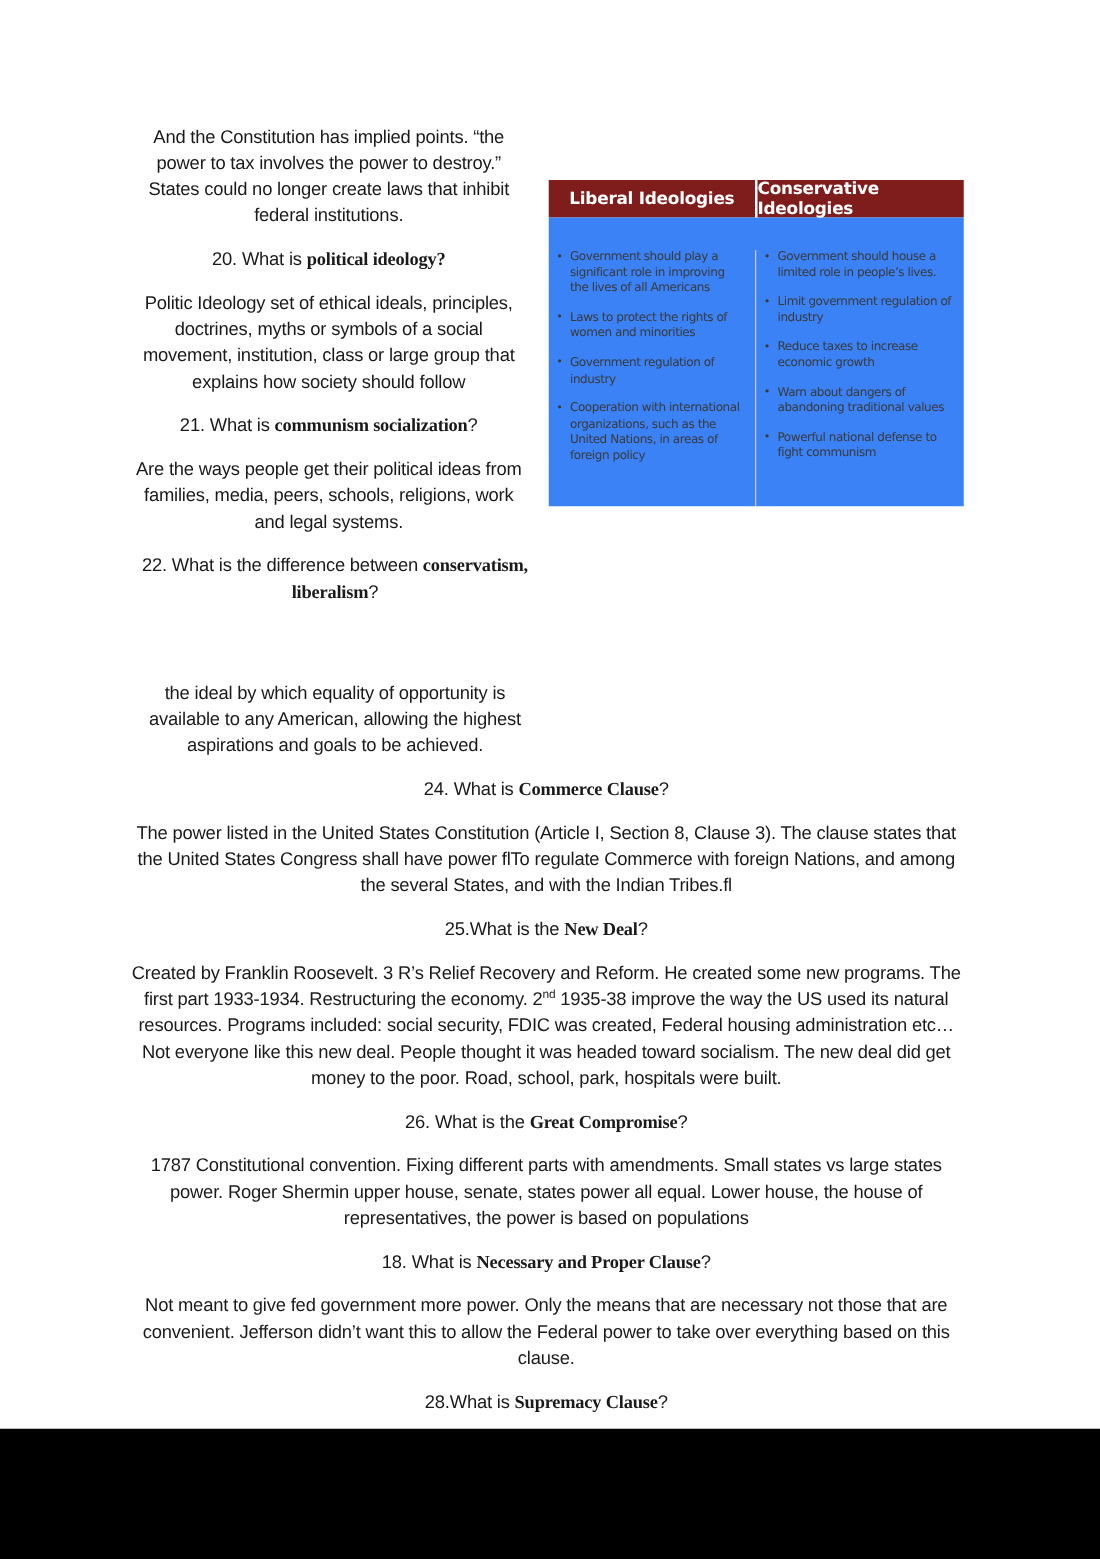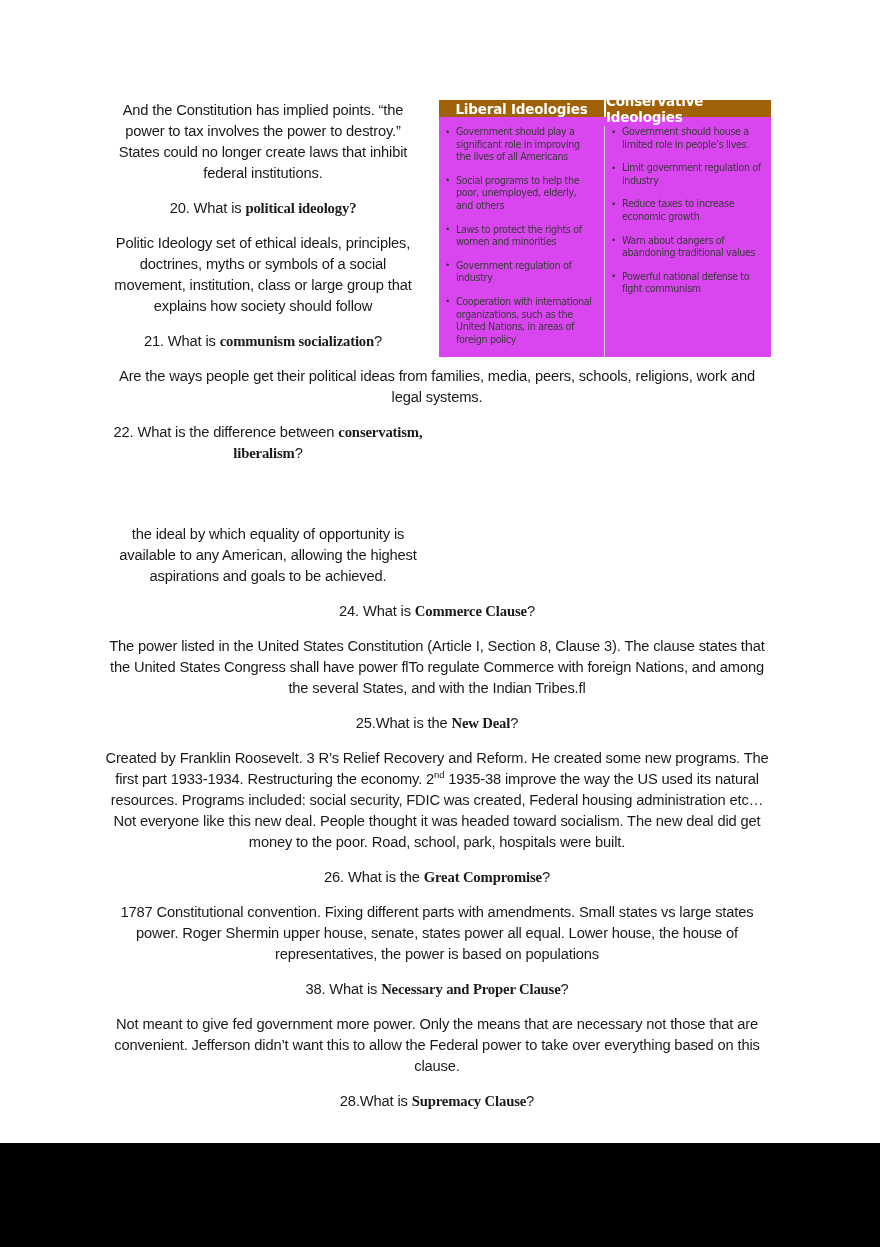--- a/index.html
+++ b/index.html
@@ -53,40 +53,41 @@
   
   .figure {
     float: right;
     width: 332px;
     margin: 0 0 6px 16px;
     position: relative;
     background: #ffffff;
   }
   .fig-header {
     display: flex;
-    background: #a16207;
-    height: 17px;
+    background: #7f1d1d;
+    height: 30px;
+    margin-top: 44px;
   }
   .fig-header .fh-cell {
     flex: 1 1 50%;
     display: flex;
     align-items: center;
     justify-content: center;
     color: #ffffff;
     font-size: 13.5px;
     font-weight: bold;
     letter-spacing: -0.2px;
     font-family: "DejaVu Sans", sans-serif;
   }
   .fig-header .fh-cell.left { border-right: 2px solid #ffffff; }
 
   .fig-body {
     display: flex;
-    background: #d946ef;
-    padding-top: 9px;
+    background: #3b82f6;
+    padding-top: 26px;
     min-height: 205px;
   }
   .fig-col {
     flex: 1 1 50%;
     padding: 0 8px 0 6px;
     box-sizing: border-box;
   }
   .fig-col.left { border-right: 1px solid #c9c9c9; }
   .fig-col ul {
     list-style: none;
@@ -131,21 +132,20 @@
 
     <div class="figure">
       <div class="fig-header">
         <div class="fh-cell left">Liberal Ideologies</div>
         <div class="fh-cell right">Conservative Ideologies</div>
       </div>
       <div class="fig-body">
         <div class="fig-col left">
           <ul>
             <li>Government should play a significant role in improving the lives of all Americans</li>
-            <li>Social programs to help the poor, unemployed, elderly, and others</li>
             <li>Laws to protect the rights of women and minorities</li>
             <li>Government regulation of industry</li>
             <li>Cooperation with international organizations, such as the United Nations, in areas of foreign policy</li>
           </ul>
         </div>
         <div class="fig-col right">
           <ul>
             <li>Government should house a limited role in people’s lives.</li>
             <li>Limit government regulation of industry</li>
             <li>Reduce taxes to increase economic growth</li>
@@ -180,21 +180,21 @@
     <p class="para">The power listed in the United States Constitution (Article I, Section 8, Clause 3). The clause states that the United States Congress shall have power flTo regulate Commerce with foreign Nations, and among the several States, and with the Indian Tribes.fl</p>
 
     <p class="para"><span>25.What is the </span><b>New Deal</b><span>?</span></p>
 
     <p class="para"><span>Created by Franklin Roosevelt. 3 R’s Relief Recovery and Reform. He created some new programs. The first part 1933-1934. Restructuring the economy. 2</span><sup>nd</sup><span> 1935-38 improve the way the US used its natural resources. Programs included: social security, FDIC was created, Federal housing administration etc… Not everyone like this new deal. People thought it was headed toward socialism. The new deal did get money to the poor. Road, school, park, hospitals were built.</span></p>
 
     <p class="para"><span>26. What is the </span><b>Great Compromise</b><span>?</span></p>
 
     <p class="para">1787 Constitutional convention. Fixing different parts with amendments. Small states vs large states power. Roger Shermin upper house, senate, states power all equal. Lower house, the house of representatives, the power is based on populations</p>
 
-    <p class="para"><span>38. What is </span><b>Necessary and Proper Clause</b><span>?</span></p>
+    <p class="para"><span>18. What is </span><b>Necessary and Proper Clause</b><span>?</span></p>
 
     <p class="para">Not meant to give fed government more power. Only the means that are necessary not those that are convenient. Jefferson didn’t want this to allow the Federal power to take over everything based on this clause.</p>
 
     <p class="para"><span>28.What is </span><b>Supremacy Clause</b><span>?</span></p>
 
   </div>
 </div>
 
 <div class="bottom-bar"></div>
 

